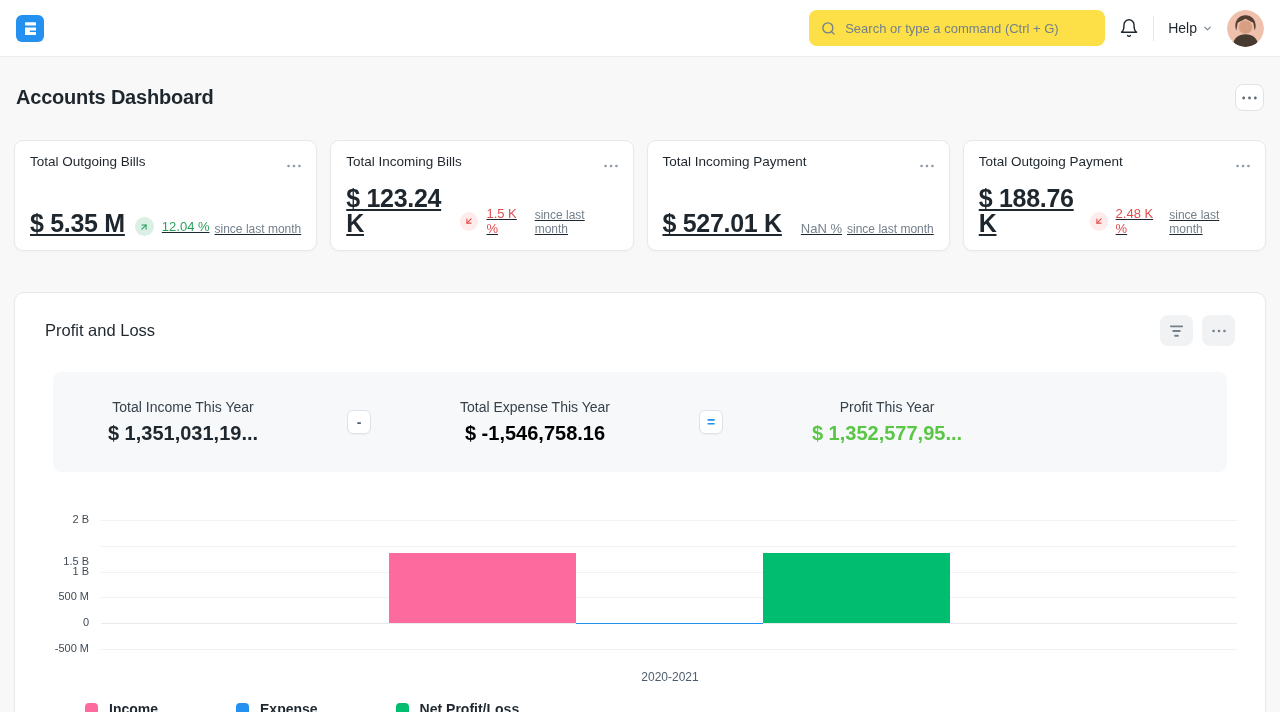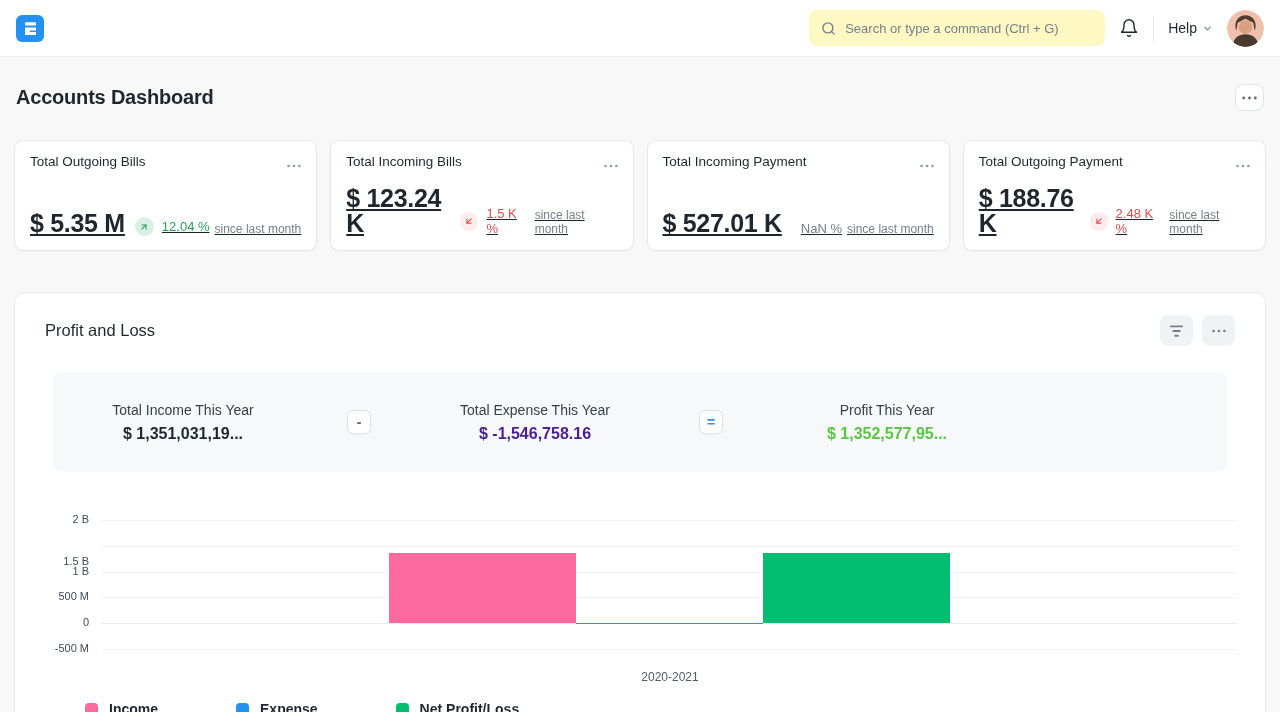--- a/index.html
+++ b/index.html
@@ -7,21 +7,21 @@
   body {
     font-family: "Liberation Sans", sans-serif;
     background:#f8f8f8; color:#1f272e;
   }
   
   .navbar { height:57px; background:#fff; border-bottom:1px solid #ebeef0;
     display:flex; align-items:center; justify-content:space-between; padding:0 16px; }
   .logo { width:28px; height:27px; border-radius:6px; background:#2490ef;
     display:flex; align-items:center; justify-content:center; cursor:pointer; }
   .nav-right { display:flex; align-items:center; gap:14px; }
-  .searchbar { width:296px; height:36px; background:#fef9c3; border-radius:8px;
+  .searchbar { width:296px; height:36px; background:#fde047; border-radius:8px;
     display:flex; align-items:center; gap:9px; padding:0 12px; color:#74808b;
     font-size:13px; cursor:text; }
   .icon-btn { background:none; border:none; display:flex; align-items:center; cursor:pointer; color:#1f272e; }
   .nav-divider { width:1px; height:25px; background:#e2e6e9; }
   .help-btn { background:none; border:none; display:flex; align-items:center; gap:5px;
     font-size:14px; color:#1f272e; font-family:inherit; cursor:pointer; }
   .avatar { width:37px; height:37px; border-radius:50%; overflow:hidden; cursor:pointer; flex:none; }
   
   main { padding:0 14px; }
   .page-head { display:flex; align-items:center; justify-content:space-between; margin:27px 2px 0; }
@@ -54,21 +54,21 @@
     padding:16px 16px 30px; box-shadow:0 1px 2px rgba(25,39,52,0.03); }
   .pnl-head { display:flex; justify-content:space-between; align-items:center; padding:6px 14px 0; }
   .pnl-title { font-size:16.5px; font-weight:500; }
   .pnl-actions { display:flex; gap:9px; }
   .btn-soft { width:33px; height:31px; border:none; border-radius:8px; background:#f0f2f4;
     display:flex; align-items:center; justify-content:center; color:#74808b; cursor:pointer; }
   .pnl-summary { margin:26px 22px 0; height:100px; background:#f7f8f9; border-radius:8px;
     display:flex; align-items:center; }
   .sum-col { width:260px; text-align:center; }
   .sum-label { font-size:14px; color:#36414c; }
-  .sum-value { font-size:16px; font-weight:700; margin-top:7px; white-space:nowrap; }
+  .sum-value { font-size:20px; font-weight:700; margin-top:7px; white-space:nowrap; }
   .op { width:24px; height:24px; background:#fff; border:1px solid #dfe3e7; border-radius:6px;
     display:flex; align-items:center; justify-content:center; font-weight:700; font-size:14px;
     margin:0 34px; box-shadow:0 1px 1px rgba(0,0,0,0.04); cursor:default; }
   
   .chart { margin-top:38px; }
   .plot { position:relative; height:152px; }
   .gridline { position:absolute; left:70px; right:12px; height:1px; background:#f0f3f5; }
   .tick { position:absolute; left:0; width:58px; text-align:right; font-size:11px; color:#3f4b57; }
   .bar { position:absolute; }
   .xlabel { text-align:center; padding-left:60px; font-size:12px; color:#4f5d6b; margin-top:8px; }
@@ -263,21 +263,21 @@
     </div>
 
     <div class="pnl-summary">
       <div class="sum-col">
         <div class="sum-label">Total Income This Year</div>
         <div class="sum-value" style="color: rgb(31, 39, 46);">$ 1,351,031,19...</div>
       </div>
       <div class="op" style="color: rgb(83, 97, 113);">-</div>
       <div class="sum-col">
         <div class="sum-label">Total Expense This Year</div>
-        <div class="sum-value" style="color: #4c1d95;">$ -1,546,758.16</div>
+        <div class="sum-value" style="color: #000000;">$ -1,546,758.16</div>
       </div>
       <div class="op" style="color: rgb(36, 144, 239);">=</div>
       <div class="sum-col">
         <div class="sum-label">Profit This Year</div>
         <div class="sum-value" style="color: rgb(90, 198, 70);">$ 1,352,577,95...</div>
       </div>
     </div>
 
     <div class="chart">
       <div class="plot">

